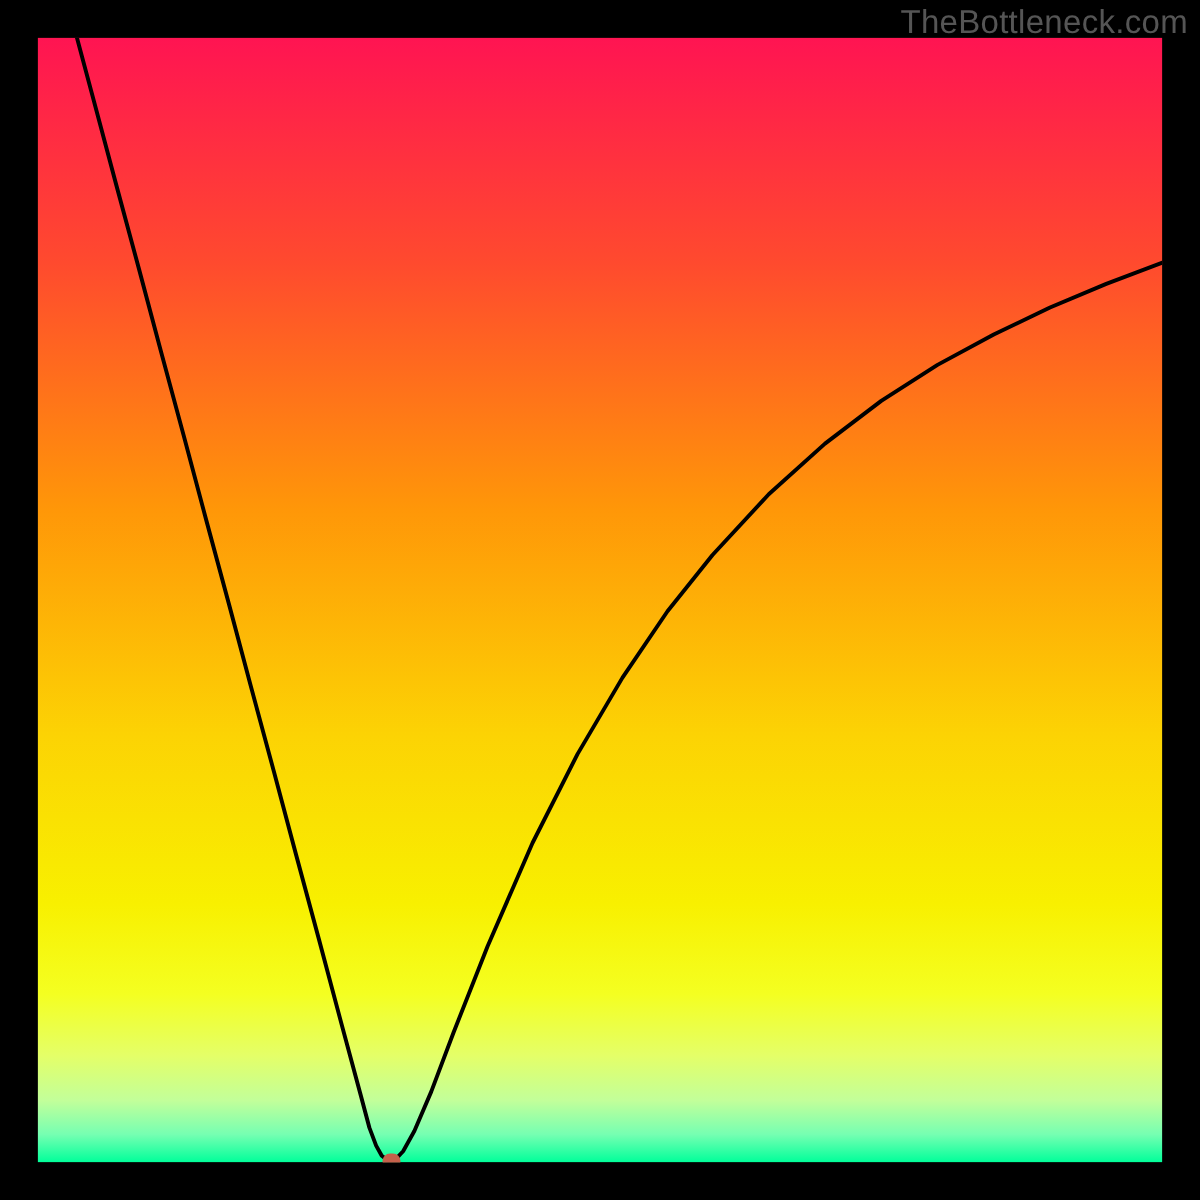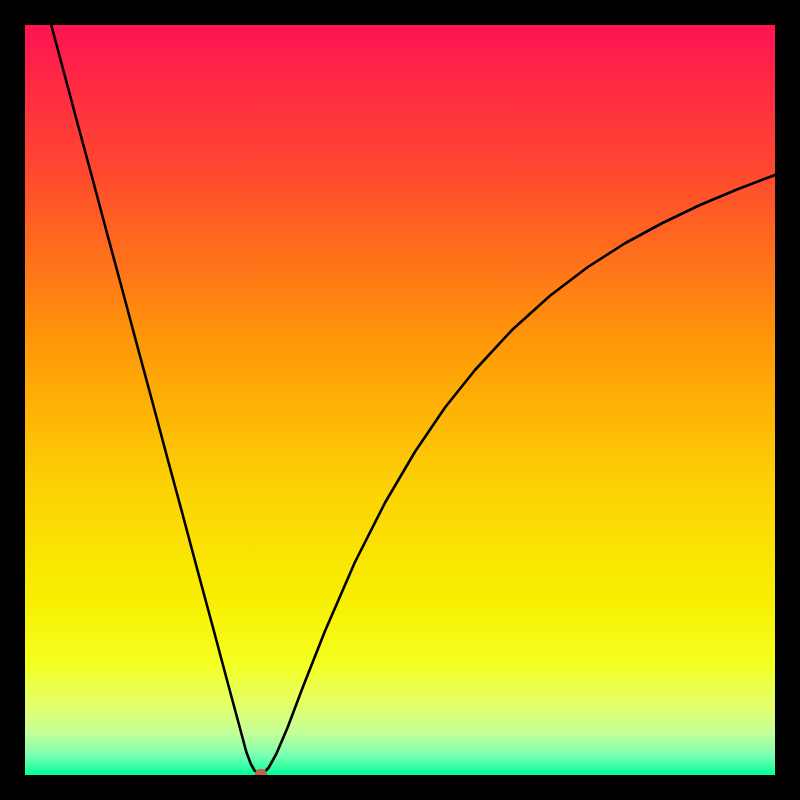--- a/index.html
+++ b/index.html
@@ -70,13 +70,14 @@
             <stop offset="100%" stop-color="#00ff9a"></stop>
           </linearGradient>
       </defs>
       <rect x="0" y="0" width="750" height="750" fill="url(#bg)"></rect>
     </svg>
     <svg class="curve" viewBox="0 0 750 750" preserveAspectRatio="none">
       <path id="curve-path" fill="none" d="M26.25 0.00 L37.50 42.00 L52.50 98.25 L67.50 153.75 L82.50 210.00 L97.50 265.50 L112.50 321.75 L127.50 377.25 L142.50 433.50 L157.50 489.00 L172.50 545.25 L187.50 600.75 L202.50 657.00 L215.25 704.25 L221.25 726.75 L225.75 738.75 L229.50 745.50 L234.00 748.88 M238.50 748.13 L243.75 742.50 L251.25 729.00 L262.50 702.75 L277.50 663.00 L300.00 606.00 L330.00 537.00 L360.00 477.75 L390.00 426.75 L420.00 382.50 L450.00 345.00 L487.50 304.50 L525.00 270.75 L562.50 242.25 L600.00 218.25 L637.50 198.00 L675.00 180.00 L712.50 164.25 L750.00 150.00 " stroke="#000000" stroke-width="2.6" stroke-linejoin="round" stroke-linecap="round"></path>
     </svg>
     <div class="marker" style="left: 236.25px; top: 748.875px; background: rgb(197, 97, 75);"></div>
   </div>
+  <div class="watermark">TheBottleneck.com</div>
 </div>
 
 </body></html>

